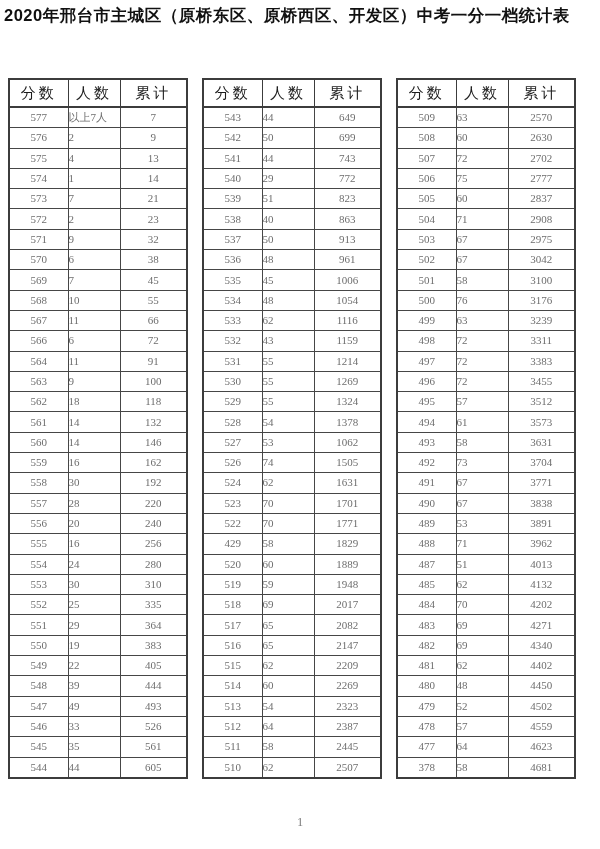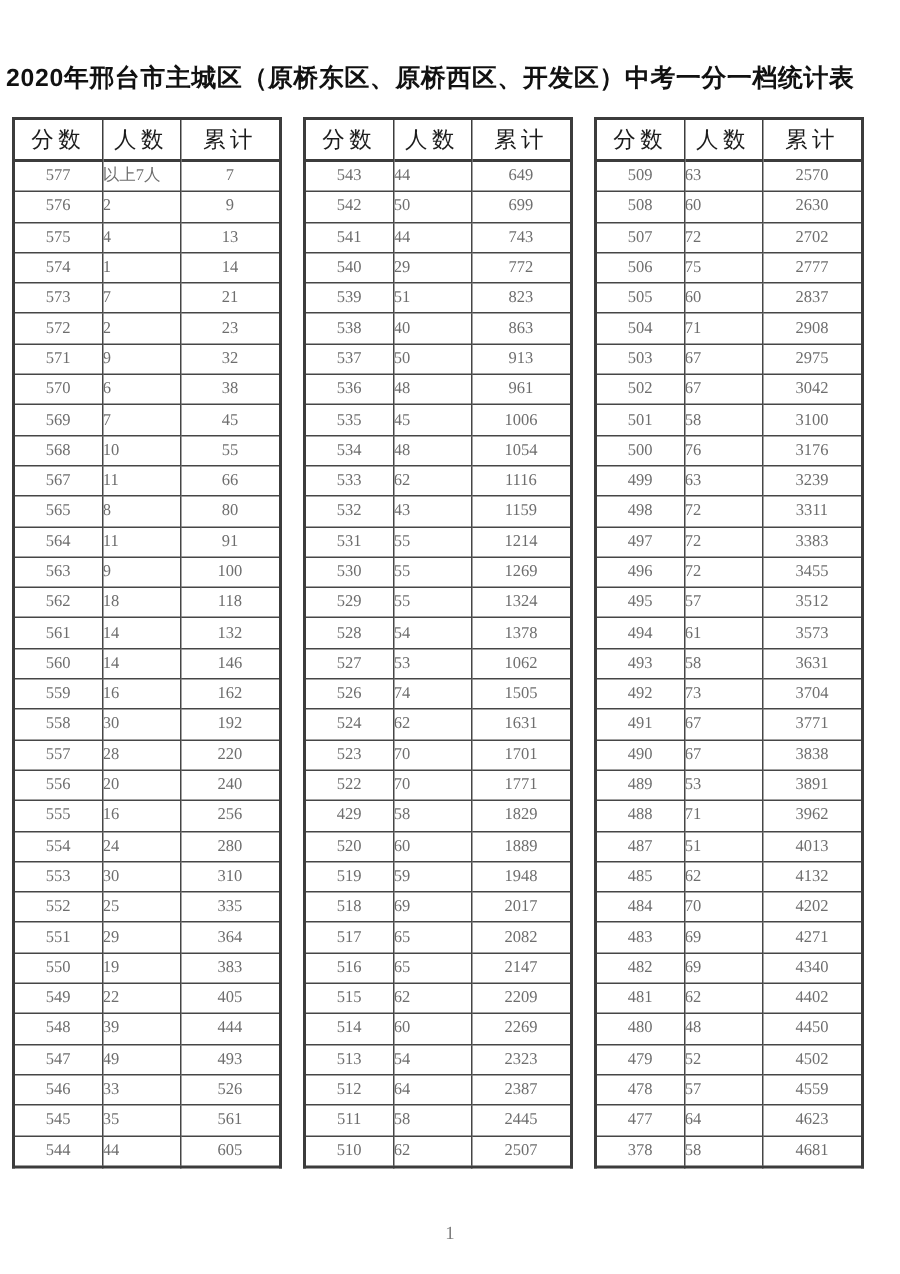--- a/index.html
+++ b/index.html
@@ -12,21 +12,20 @@
   }
   .doc-title {
     position: absolute;
     top: 5px; left: 4px; right: 2px;
     font-family: "Liberation Sans", sans-serif;
     font-weight: bold;
     font-size: 16.5px;
     color: #111;
     letter-spacing: 0.5px;
     white-space: nowrap;
-    margin-top: 36px;
   }
   .tables-wrap {
     position: absolute;
     top: 78px; left: 8px; width: 568px;
     display: flex;
     justify-content: space-between;
   }
   table.score-table {
     border-collapse: collapse;
     table-layout: fixed;
@@ -135,23 +134,23 @@
           <td class="cell-score">568</td>
           <td class="cell-count">10</td>
           <td class="cell-cum">55</td>
         </tr>
         <tr>
           <td class="cell-score">567</td>
           <td class="cell-count">11</td>
           <td class="cell-cum">66</td>
         </tr>
         <tr>
-          <td class="cell-score">565</td>
-          <td class="cell-count">8</td>
-          <td class="cell-cum">80</td>
+          <td class="cell-score">566</td>
+          <td class="cell-count">6</td>
+          <td class="cell-cum">72</td>
         </tr>
         <tr>
           <td class="cell-score">564</td>
           <td class="cell-count">11</td>
           <td class="cell-cum">91</td>
         </tr>
         <tr>
           <td class="cell-score">563</td>
           <td class="cell-count">9</td>
           <td class="cell-cum">100</td>

